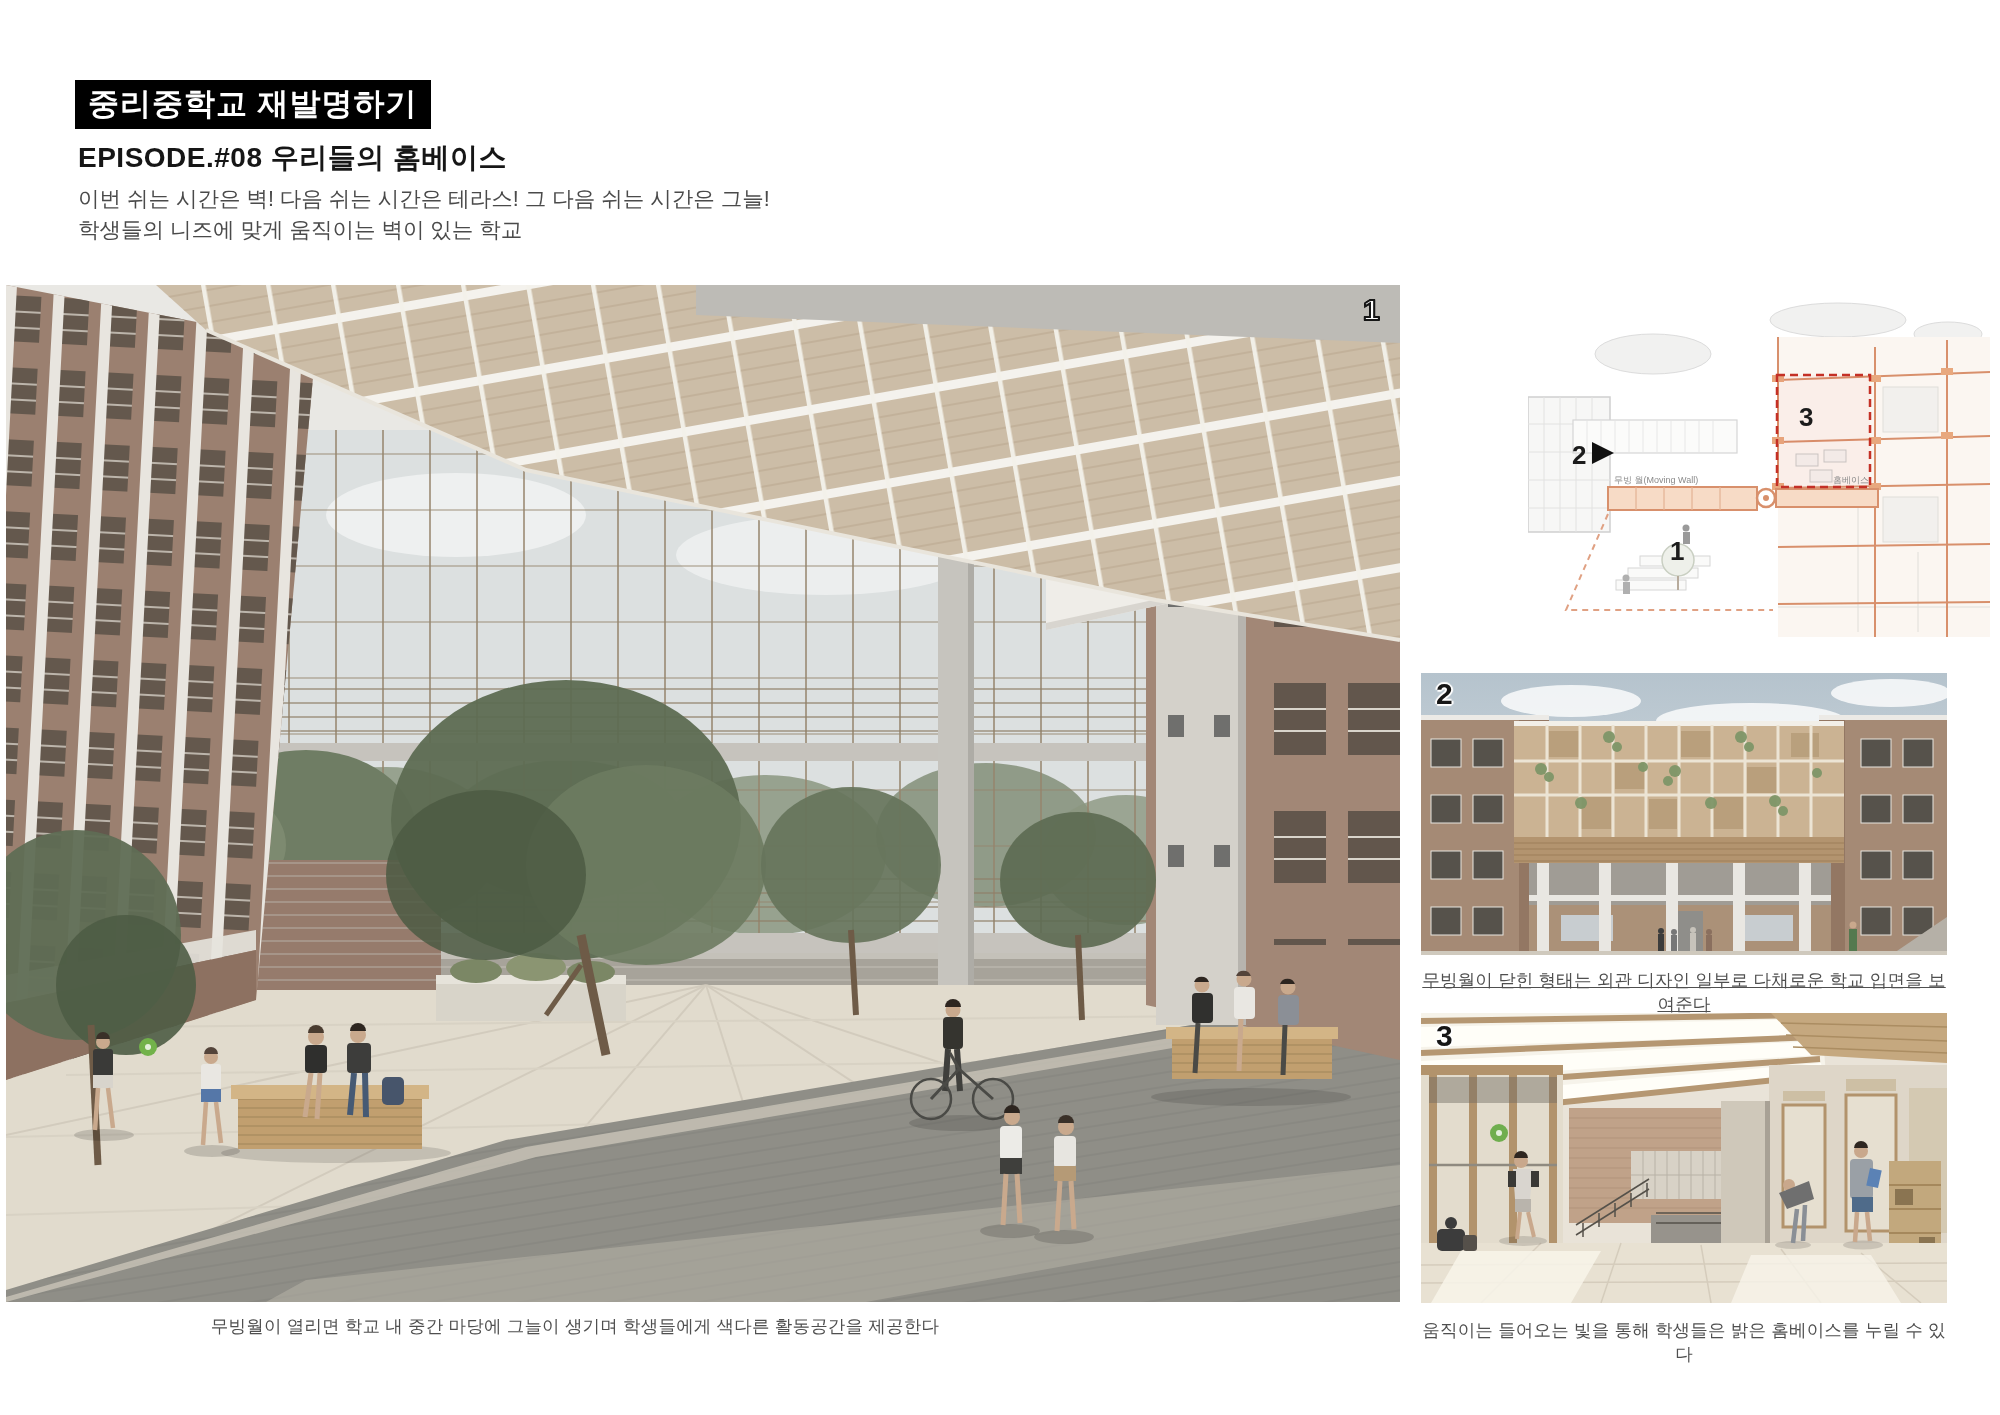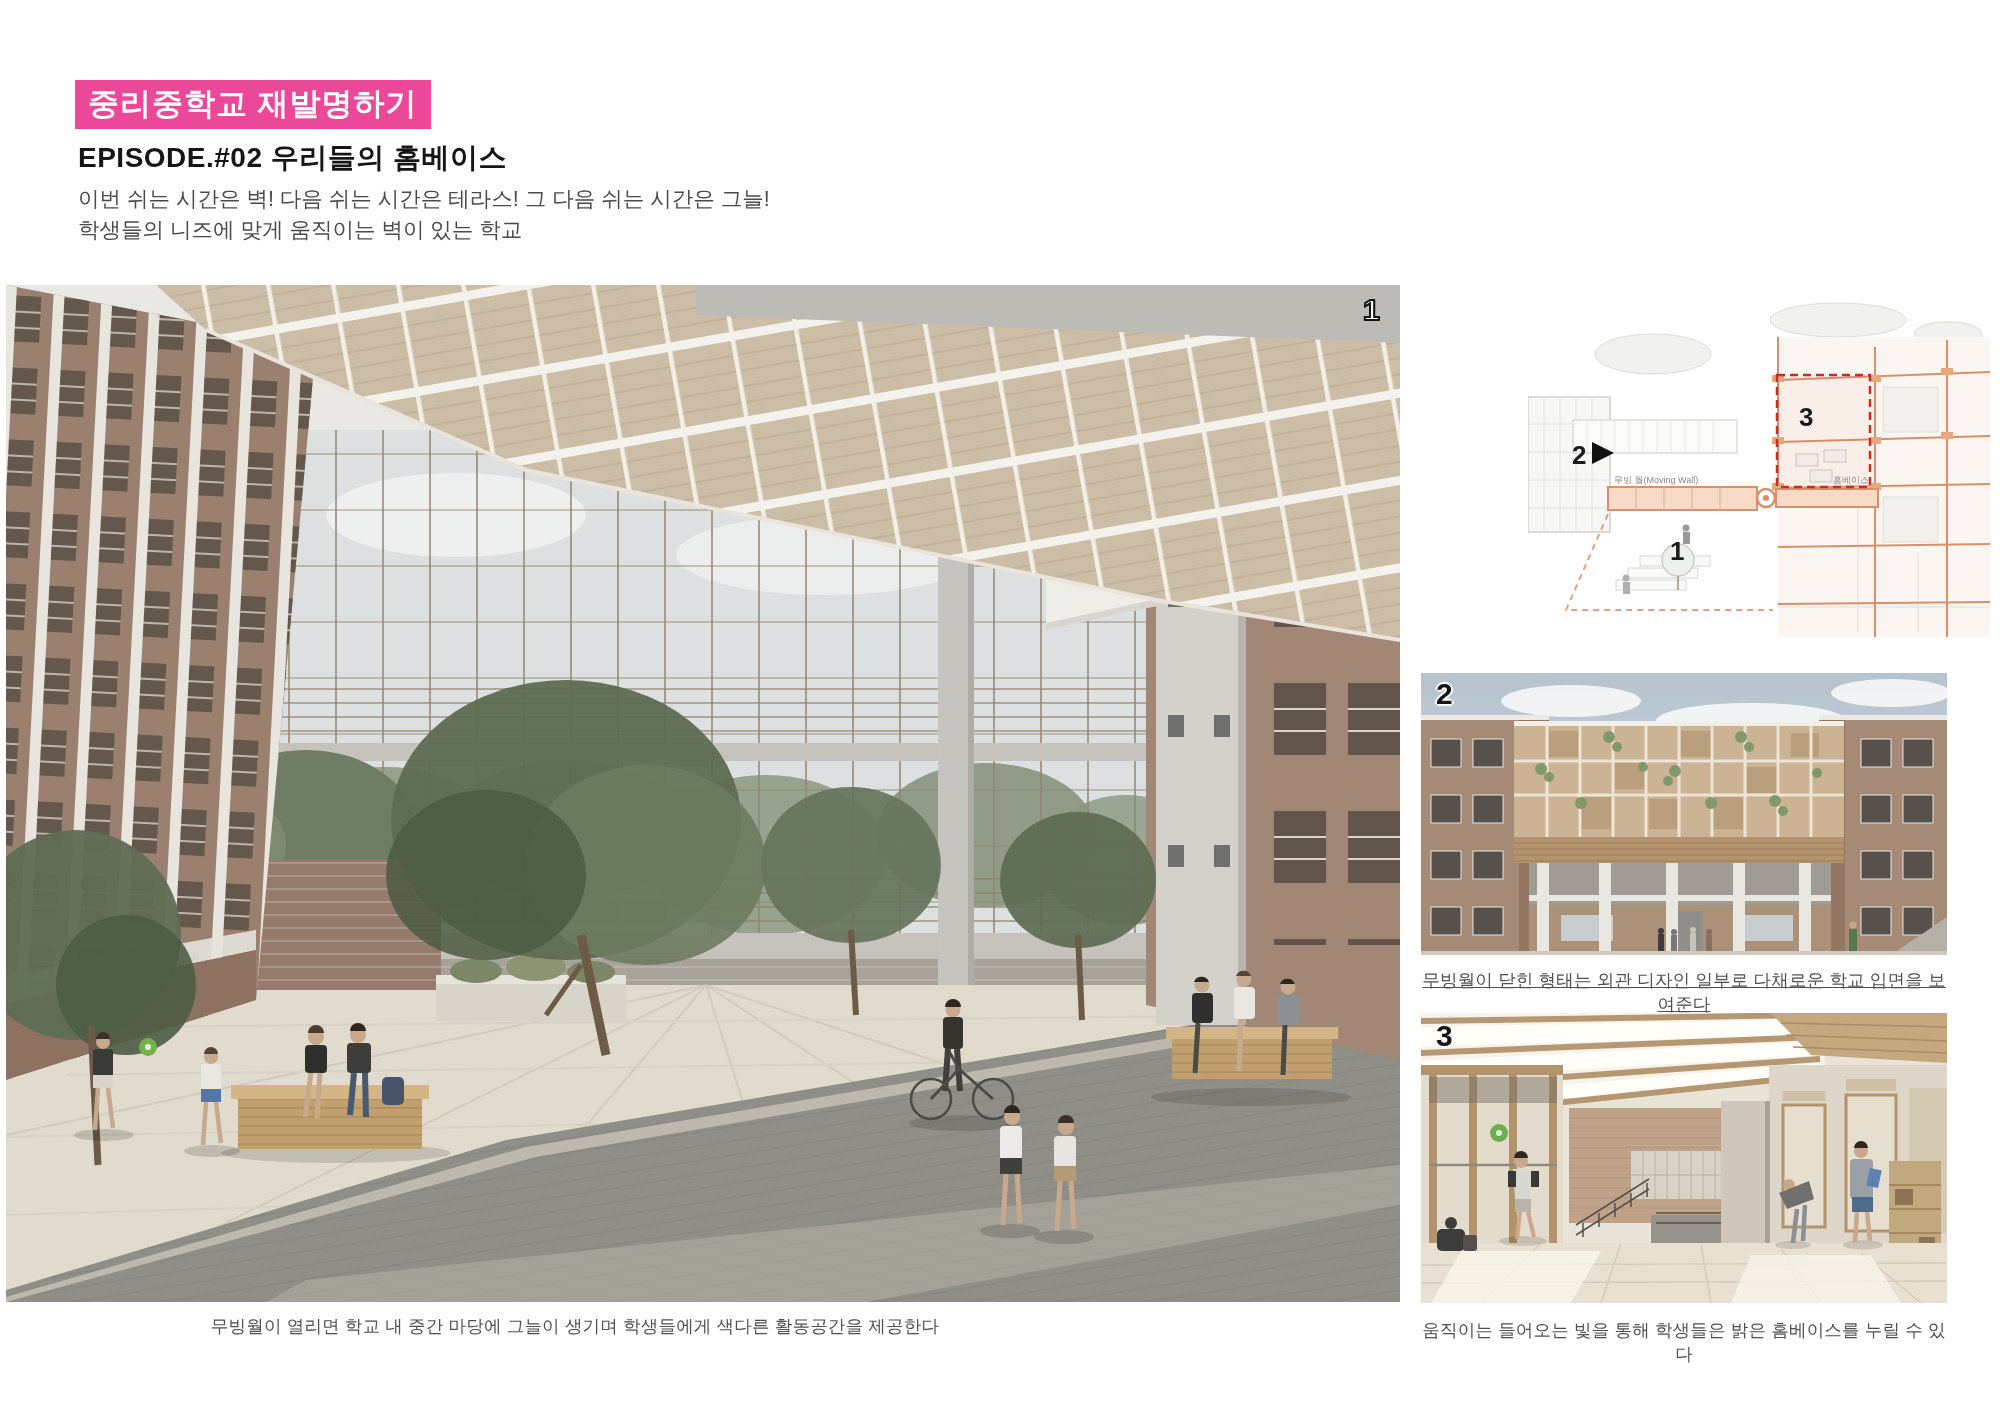--- a/index.html
+++ b/index.html
@@ -4,21 +4,21 @@
 <style>
   html,body{margin:0;padding:0;}
   body{
     width:2000px;height:1415px;position:relative;background:#ffffff;
     font-family:"Liberation Sans","DejaVu Sans",sans-serif;overflow:hidden;
   }
   .abs{position:absolute;}
   
   .header{left:75px;top:80px;}
   .title-box{
-    display:inline-block;background:#ec4899;color:#fff;font-weight:bold;
+    display:inline-block;background:#000000;color:#fff;font-weight:bold;
     font-size:31px;letter-spacing:1px;padding:8px 13px 10px 13px;line-height:1;
   }
   .subtitle{margin:10px 0 0 3px;font-size:28px;font-weight:bold;color:#161616;letter-spacing:0.5px;}
   .desc{margin:8px 0 0 3px;font-size:21.5px;color:#4a4a4a;line-height:1.35;}
   
   figure{margin:0;padding:0;overflow:hidden;background:#f4f3f0;}
   figure svg{display:block;}
   .fig-main{left:6px;top:285px;width:1394px;height:1017px;}
   .fig-diagram{left:1528px;top:292px;width:462px;height:350px;background:#fff;}
   .fig-facade{left:1421px;top:673px;width:526px;height:282px;}
@@ -38,21 +38,21 @@
   .caption-facade{left:1421px;top:968px;width:526px;text-align:center;text-decoration:underline;}
   .caption-interior{left:1421px;top:1318px;width:526px;text-align:center;}
   .diagram-label{font-weight:bold;fill:#1c1c1c;}
   .diagram-note{fill:#8a8a8a;}
 </style>
 </head>
 <body>
 
 <div class="abs header">
   <div class="title-box">중리중학교 재발명하기</div>
-  <div class="subtitle">EPISODE.#02 우리들의 홈베이스</div>
+  <div class="subtitle">EPISODE.#08 우리들의 홈베이스</div>
   <div class="desc">이번 쉬는 시간은 벽! 다음 쉬는 시간은 테라스! 그 다음 쉬는 시간은 그늘!</div>
   <div class="desc" style="margin-top:2px;">학생들의 니즈에 맞게 움직이는 벽이 있는 학교</div>
 </div>
 
 <figure class="abs fig-main">
 <svg width="1394" height="1017" viewBox="0 0 1394 1017">
   <defs>
     <pattern id="beamPat" width="86" height="86" patternUnits="userSpaceOnUse" patternTransform="rotate(-10)">
       <rect width="86" height="86" fill="none"></rect>
       <rect x="0" y="0" width="86" height="9" fill="#f4f2ed"></rect>

